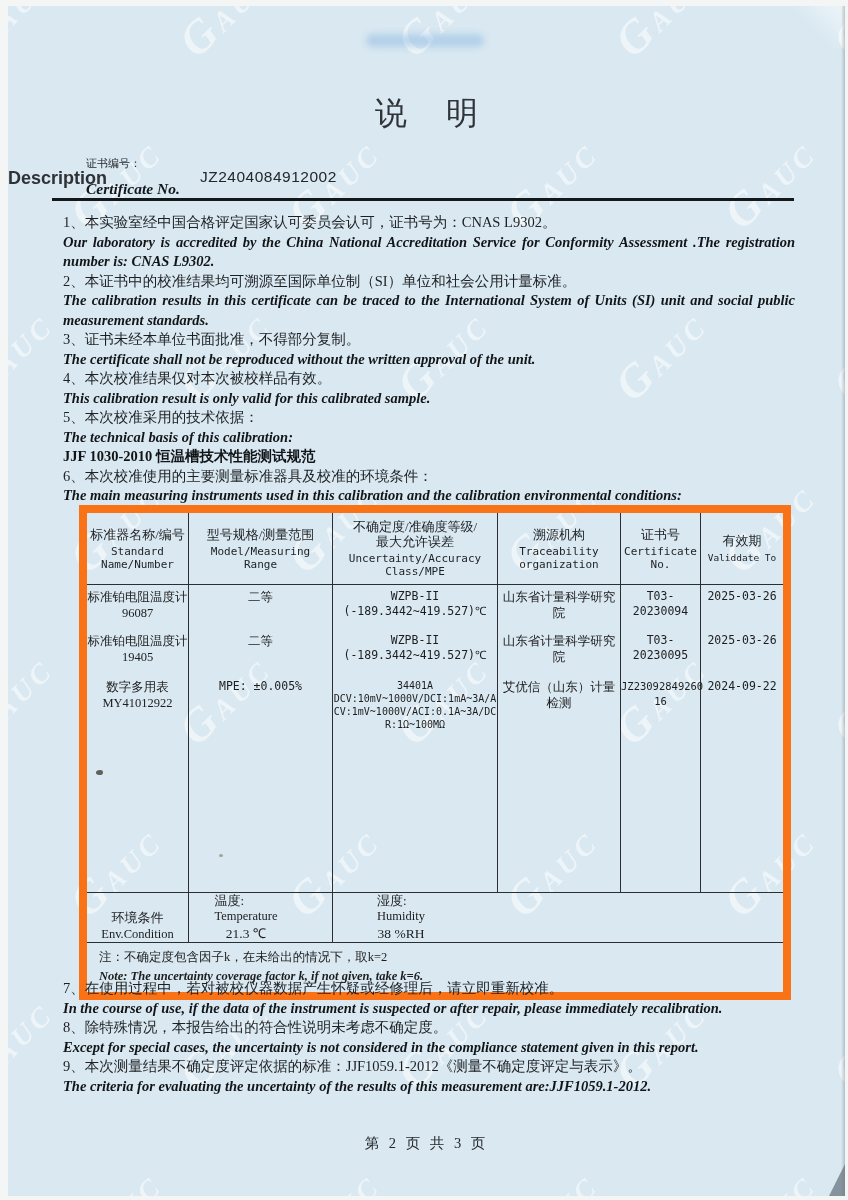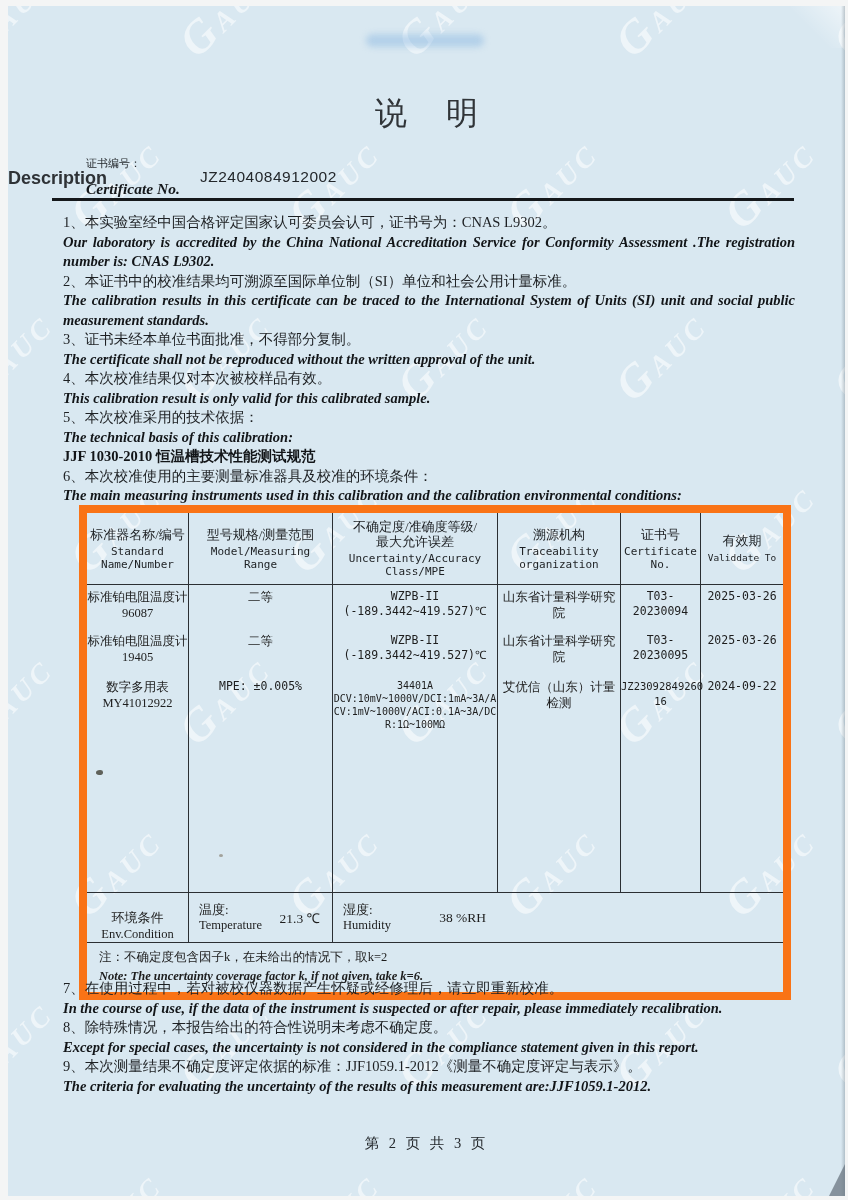--- a/index.html
+++ b/index.html
@@ -76,21 +76,21 @@
   .cell-mono { font-family:"DejaVu Sans Mono", monospace; font-size:11.5px; line-height:15px; }
   .dense { font-size:10px; line-height:13px; }
   .cert3 { font-size:10.5px; }
   .pre { white-space:pre-line; }
   
   .renv { grid-template-columns:102px 144px 165px 1fr; height:50px; border-top:1.6px solid #2b2f33; }
   .renv > div { display:flex; align-items:center; }
   .e1 { flex-direction:column; justify-content:flex-end; gap:1px; text-align:center; }
   .el-cn { font-size:13px; line-height:16px; }
   .el-en { font-size:12.5px; line-height:15px; }
-  .e2, .e3 { justify-content:space-between; padding:0 12px 0 10px; }
+  .e2, .e3 { justify-content:space-between; padding:0 39px 0 10px;flex-direction:column; }
   .e4 { justify-content:center; gap:18px; }
   .eval { font-size:13.5px; }
   
   .rnote { border-top:1.6px solid #2b2f33; padding:5px 10px 6px 12px; }
   .note-cn { font-size:12.5px; line-height:19px; }
   .note-en { font-size:12.5px; line-height:19px; font-weight:bold; font-style:italic; }
   
   .page-number { position:absolute; top:1128px; left:0; width:100%; text-align:center;
     font-size:14.5px; letter-spacing:3px; color:#23272b; }
 </style>

